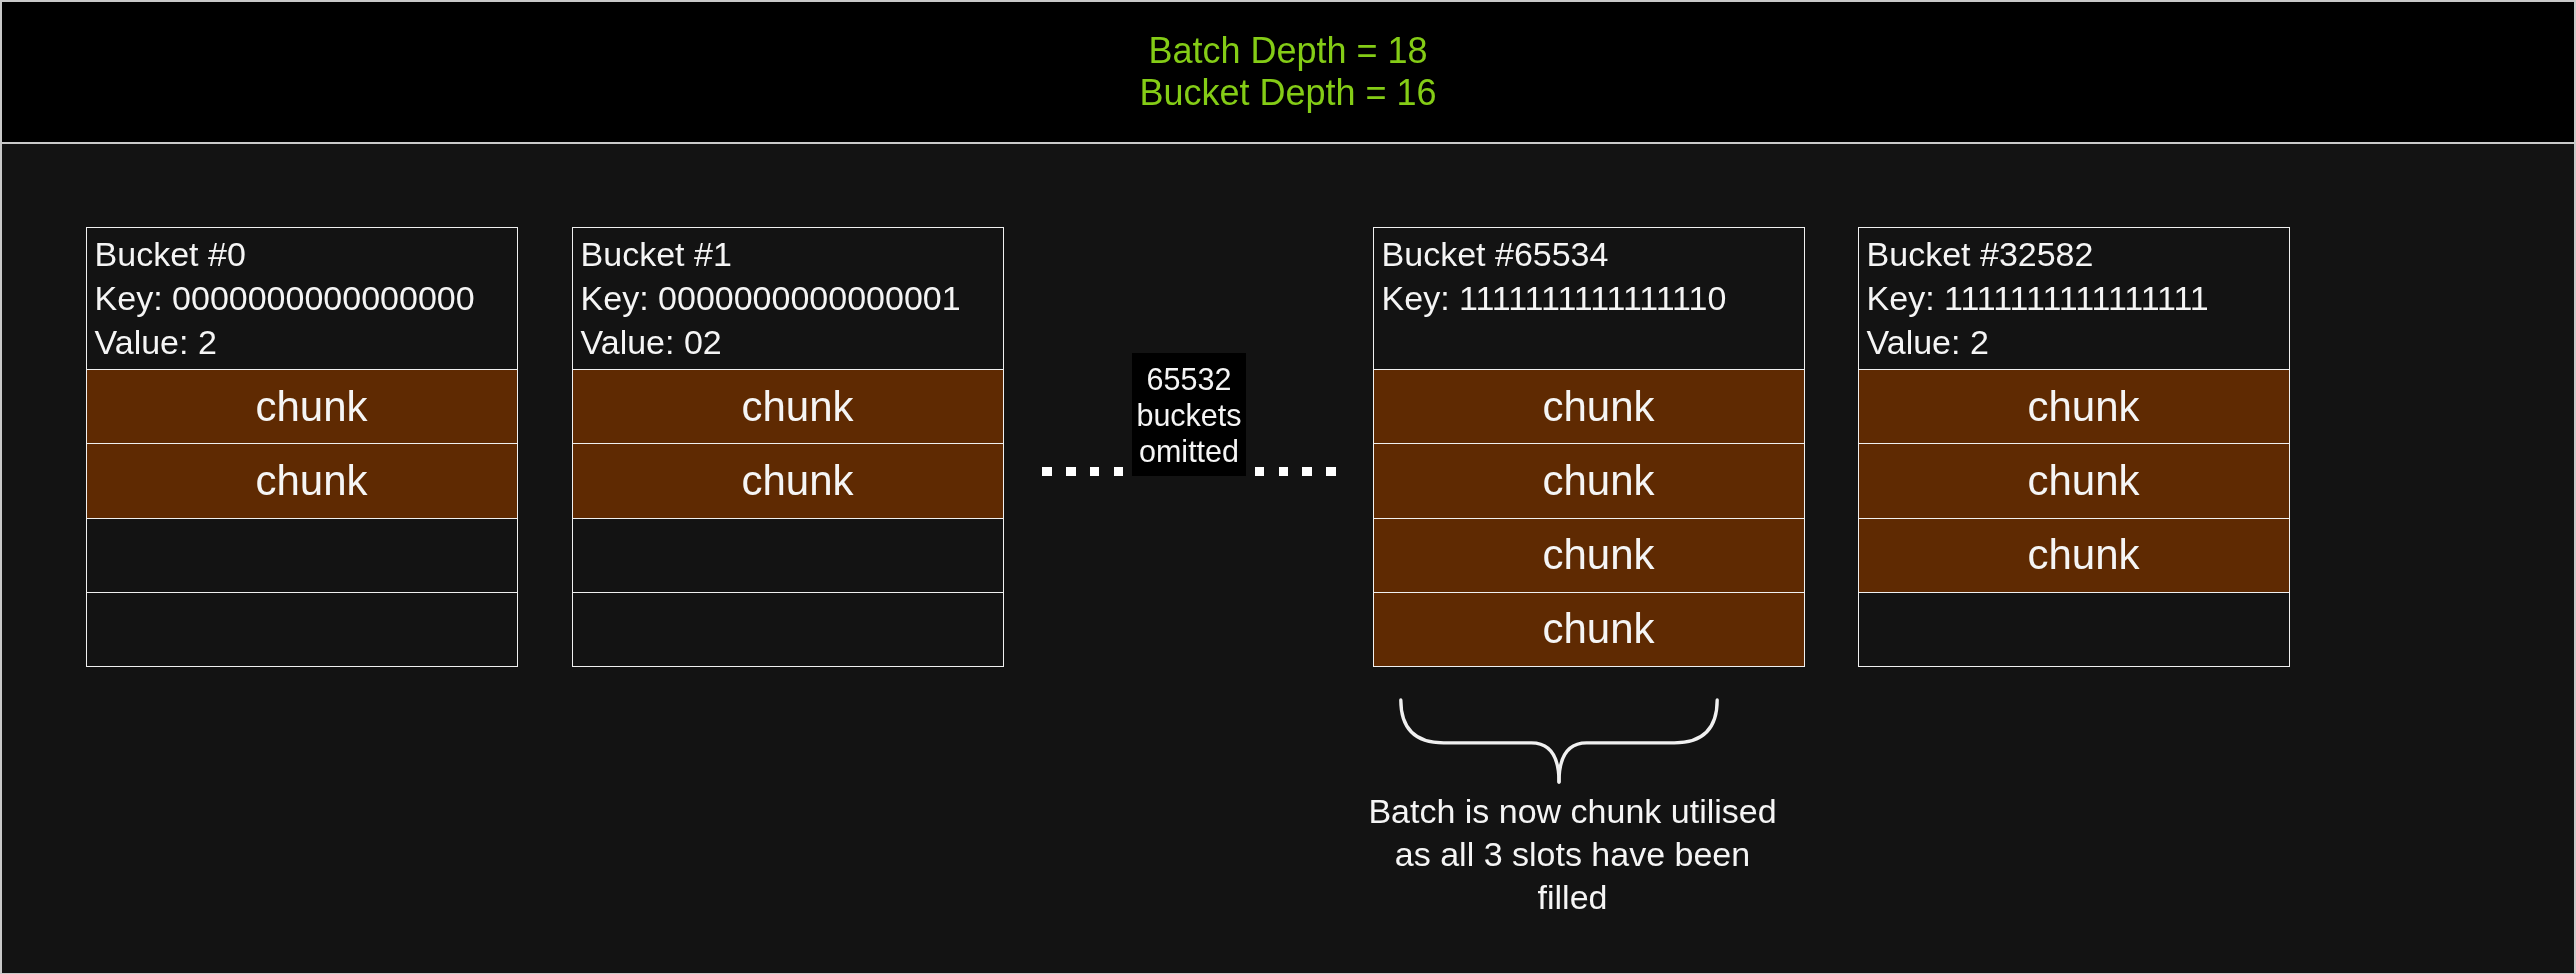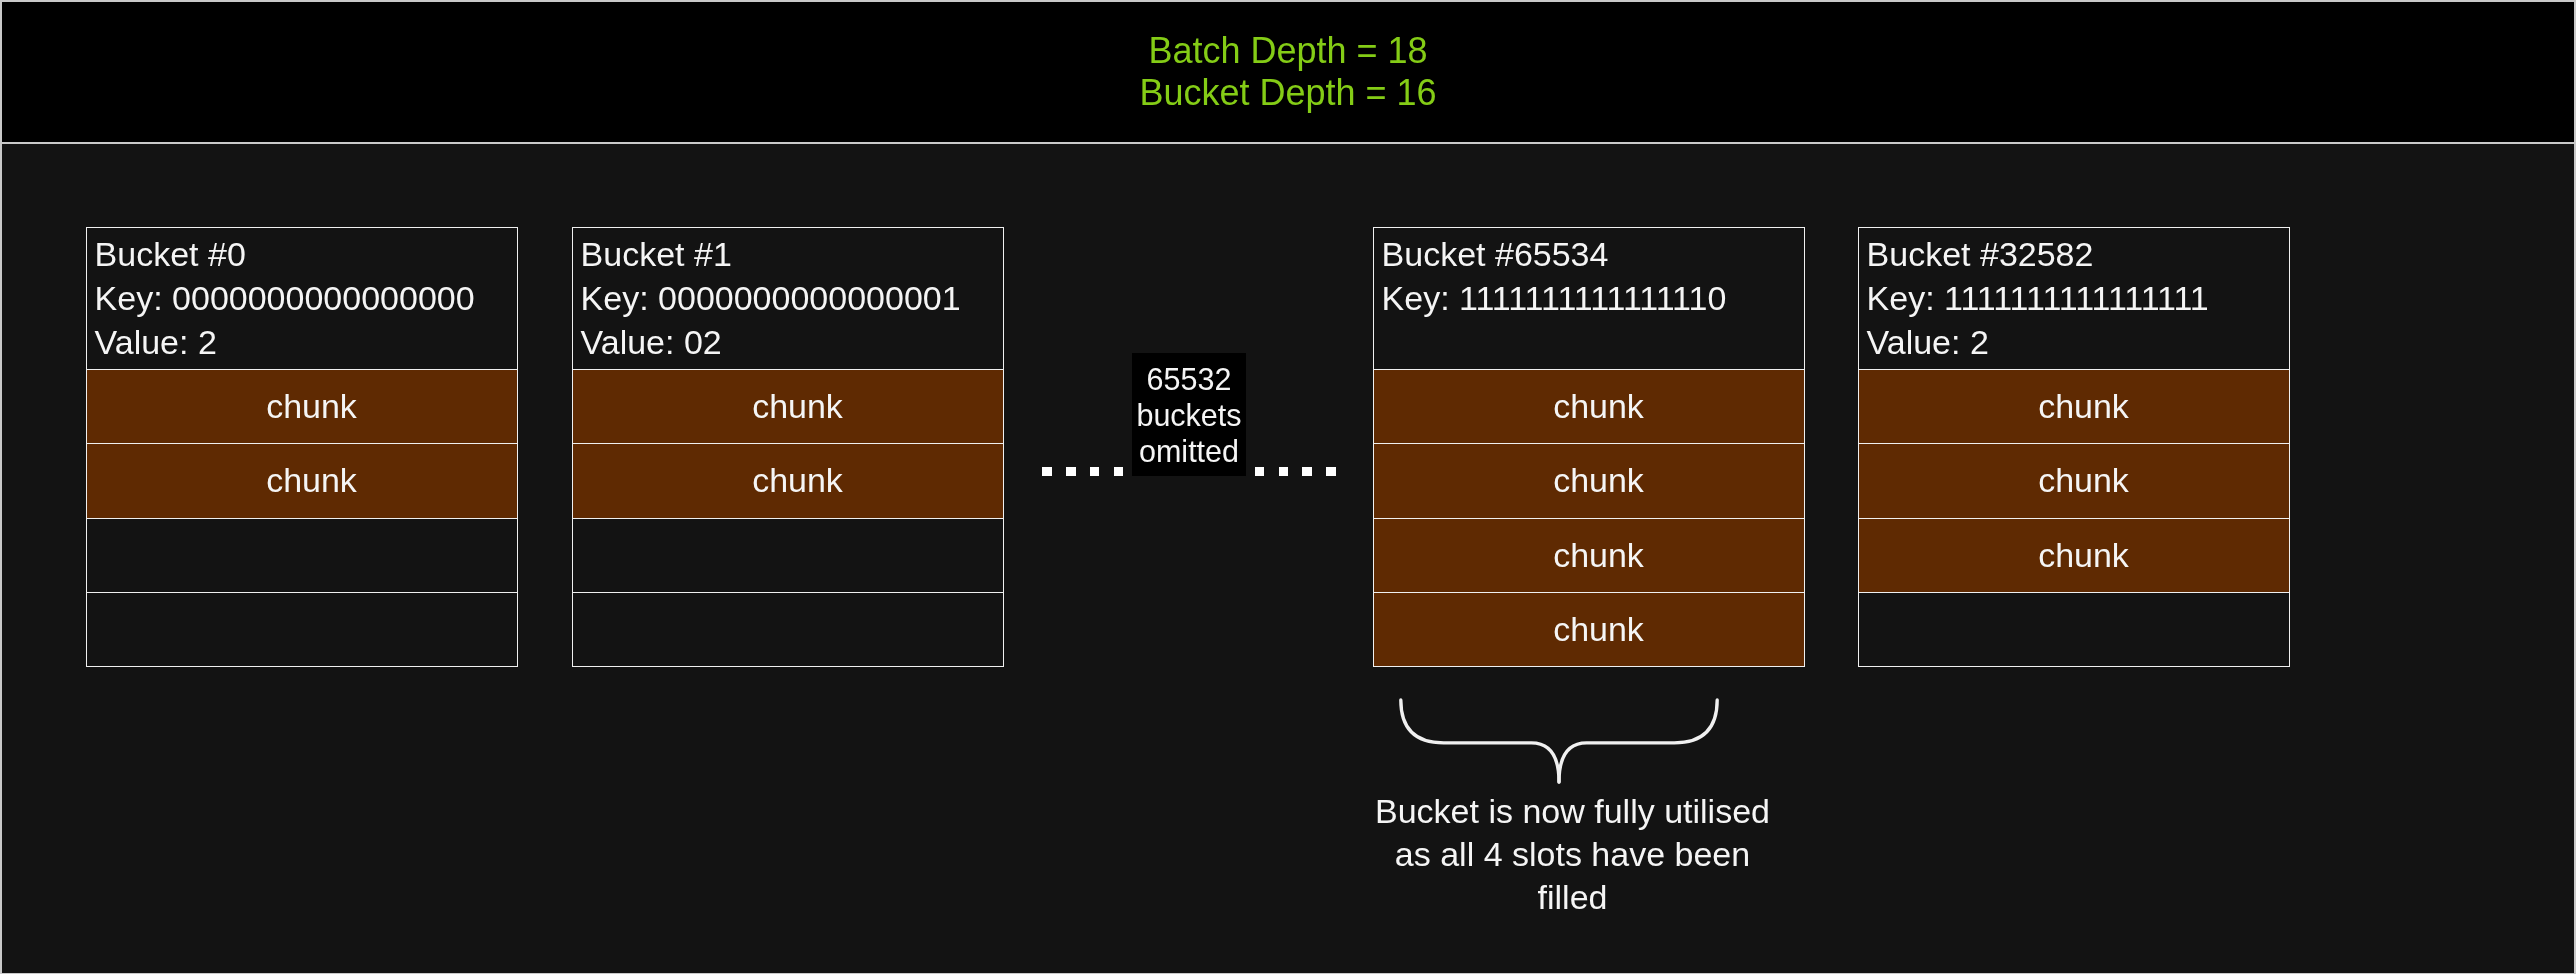--- a/index.html
+++ b/index.html
@@ -54,21 +54,21 @@
     height:141px;flex:0 0 auto;
     box-sizing:border-box;
     padding:3.8px 3.8px 0 7.6px;
     font-size:34px;line-height:44px;
     white-space:nowrap;overflow:hidden;
   }
   .slot{
     flex:1 1 0;
     border-top:1.9px solid var(--bucket-border);
     display:flex;align-items:center;justify-content:center;
-    font-size:34px;
+    font-size:42px;
     padding-left:19px;
   }
   .slot.filled{background:var(--chunk-fill);}
   
   .omitted-group{
     position:absolute;left:1002px;top:209px;width:370px;
     display:flex;align-items:flex-end;justify-content:center;gap:8.6px;
   }
   .dots{display:flex;gap:14.3px;}
   .dot{width:9.5px;height:9.5px;background:#ffffff;}
@@ -169,20 +169,20 @@
     </div>
 
     <div class="brace">
       <svg width="324" height="88" viewBox="0 0 340 92" xmlns="http://www.w3.org/2000/svg">
         <path d="M4 3 Q4 48 49 48 L141 48 Q170 48 170 89" fill="none" stroke="#f0f0f0" stroke-width="3.5" stroke-linecap="round"></path>
         <path d="M336 3 Q336 48 291 48 L199 48 Q170 48 170 89" fill="none" stroke="#f0f0f0" stroke-width="3.5" stroke-linecap="round"></path>
       </svg>
     </div>
 
     <div class="caption">
-      <div>Bucket is now fully utilised</div>
-      <div>as all 4 slots have been</div>
+      <div>Batch is now chunk utilised</div>
+      <div>as all 3 slots have been</div>
       <div>filled</div>
     </div>
 
   </div>
 </div>
 
 
 </body></html>

